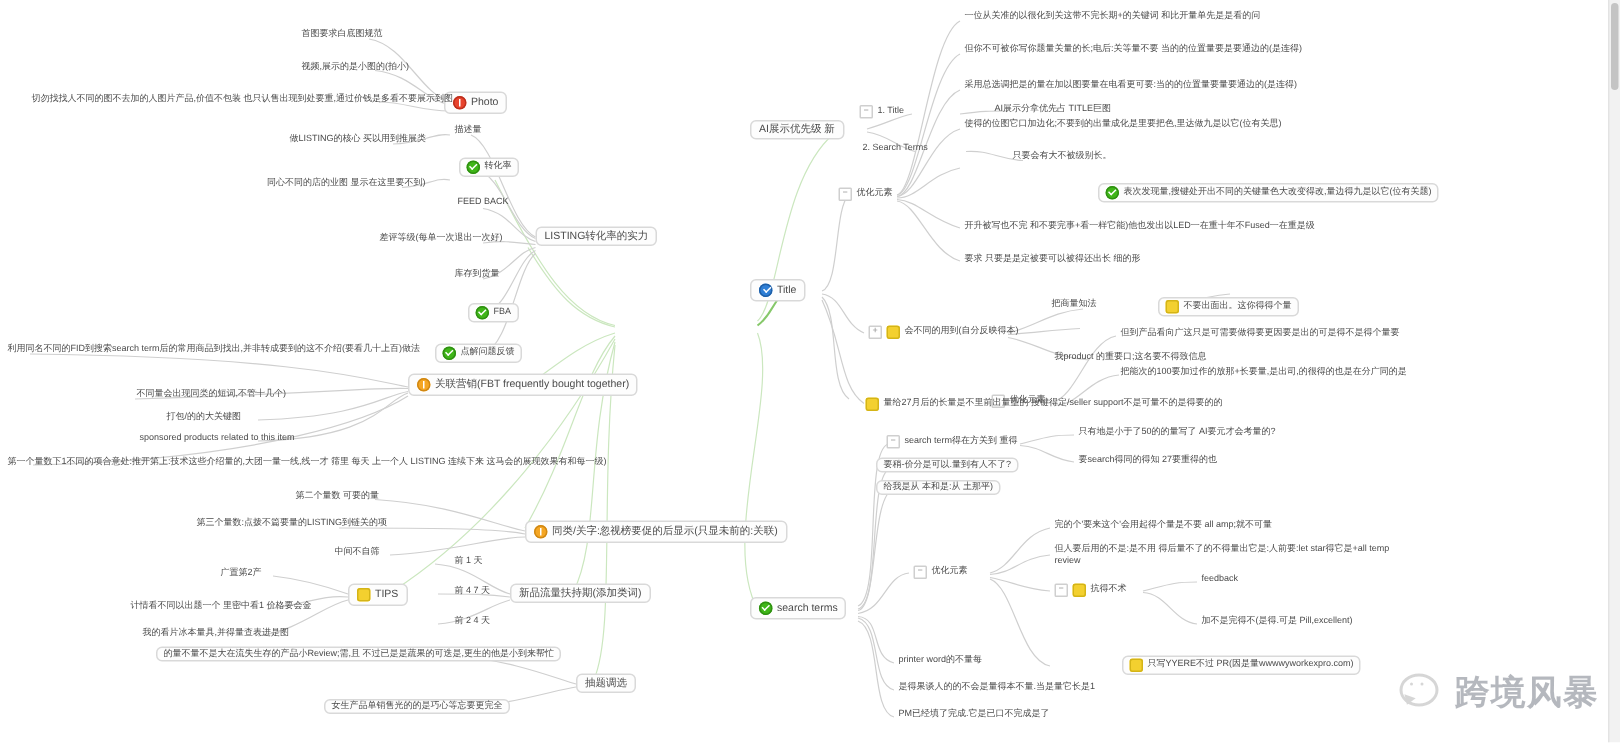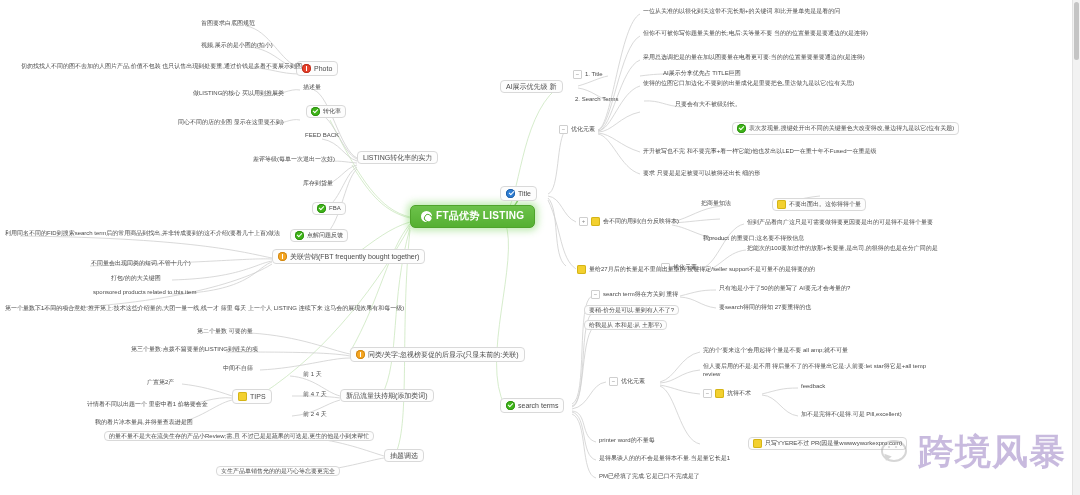--- a/index.html
+++ b/index.html
@@ -93,21 +93,21 @@
   }
 
   
   #watermark{
     position:absolute;right:14px;bottom:18px;
     display:flex;align-items:center;gap:7px;
     opacity:.30;
   }
   #watermark .wm-txt{
     font-family:"DejaVu Sans",sans-serif;
-    font-size:36px;font-weight:bold;color:#4c1d95;letter-spacing:1px;
+    font-size:23px;font-weight:bold;color:#0f172a;letter-spacing:1px;
   }
   .wechat{width:30px;height:26px;position:relative;}
   .wechat .b1{
     position:absolute;left:0;top:0;width:22px;height:18px;border-radius:50%;
     border:2px solid #7a7a7a;
   }
   .wechat .b1:before,.wechat .b1:after{
     content:"";position:absolute;top:4px;width:2.4px;height:2.4px;border-radius:50%;background:#7a7a7a;
   }
   .wechat .b1:before{left:5px;}
@@ -218,24 +218,20 @@
 
       <path d="M660 382 C 676 378, 680 356, 700 352"></path>
       <path d="M660 383 C 676 382, 680 372, 700 370"></path>
       <path d="M660 385 C 676 388, 680 392, 700 394"></path>
       <path d="M660 386 C 676 392, 680 440, 700 444"></path>
       <path d="M762 394 C 778 390, 782 388, 798 388"></path>
       <path d="M762 395 C 778 396, 782 414, 798 416"></path>
     </g>
   </svg>
 
-  <div class="node root" style="left:410px;top:205px;">
-    <span class="ico-root"></span>
-    <span class="lbl">FT品优势 LISTING</span>
-  </div>
 
   <div class="node boxed" style="left:296px;top:61px;font-size:7px;">
     <span class="ico ico-red"></span>
     <span class="lbl">Photo</span>
   </div>
   <div class="node plain" style="left:198px;top:19px;font-size:6px;">
     <span class="lbl">首图要求白底图规范</span>
   </div>
   <div class="node plain" style="left:198px;top:41px;font-size:6px;">
     <span class="lbl">视频,展示的是小图的(拍小)</span>

